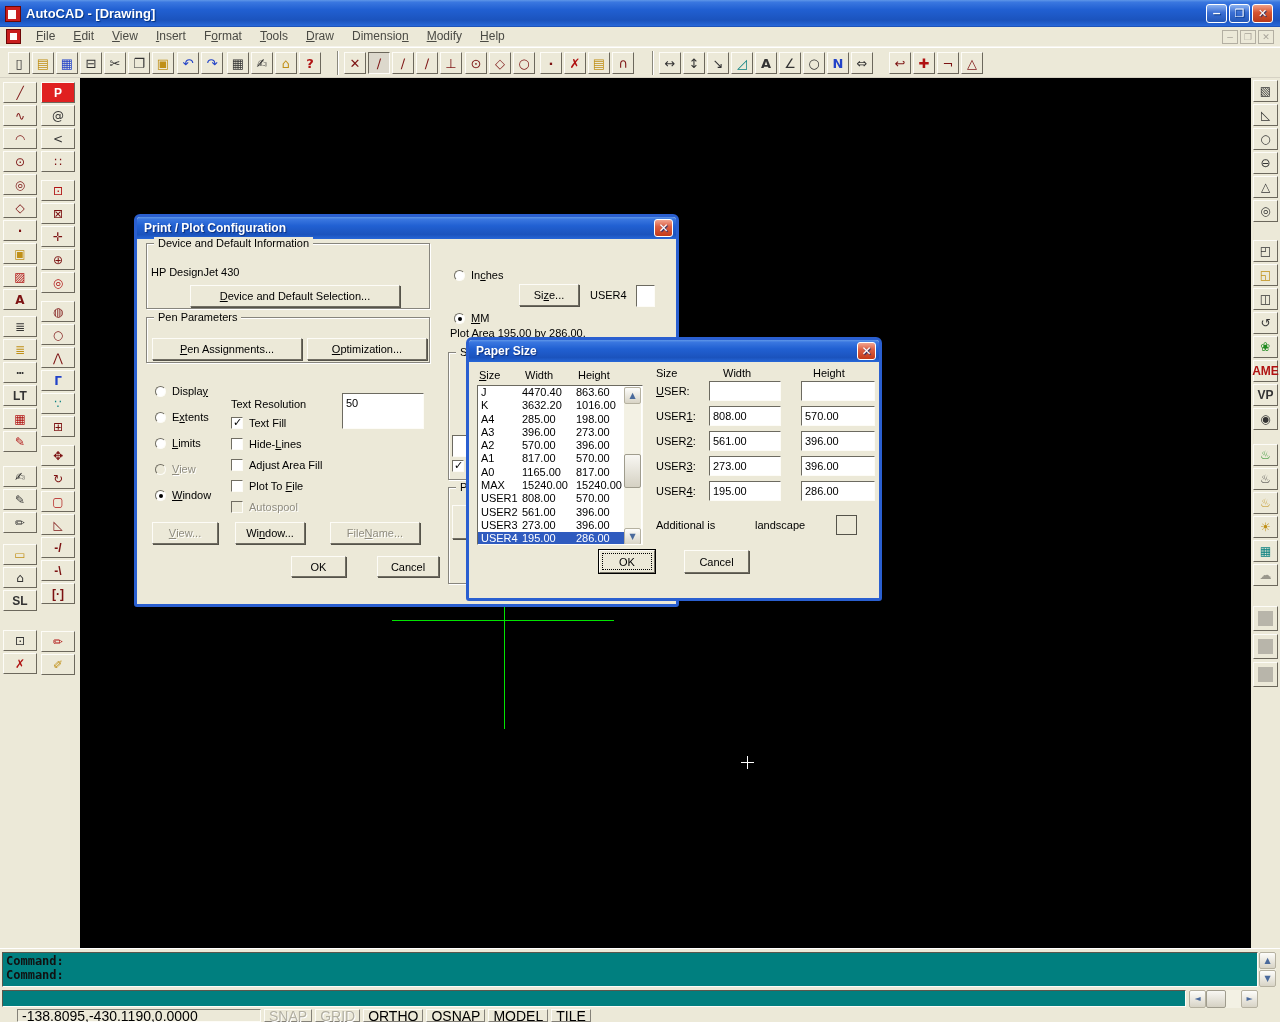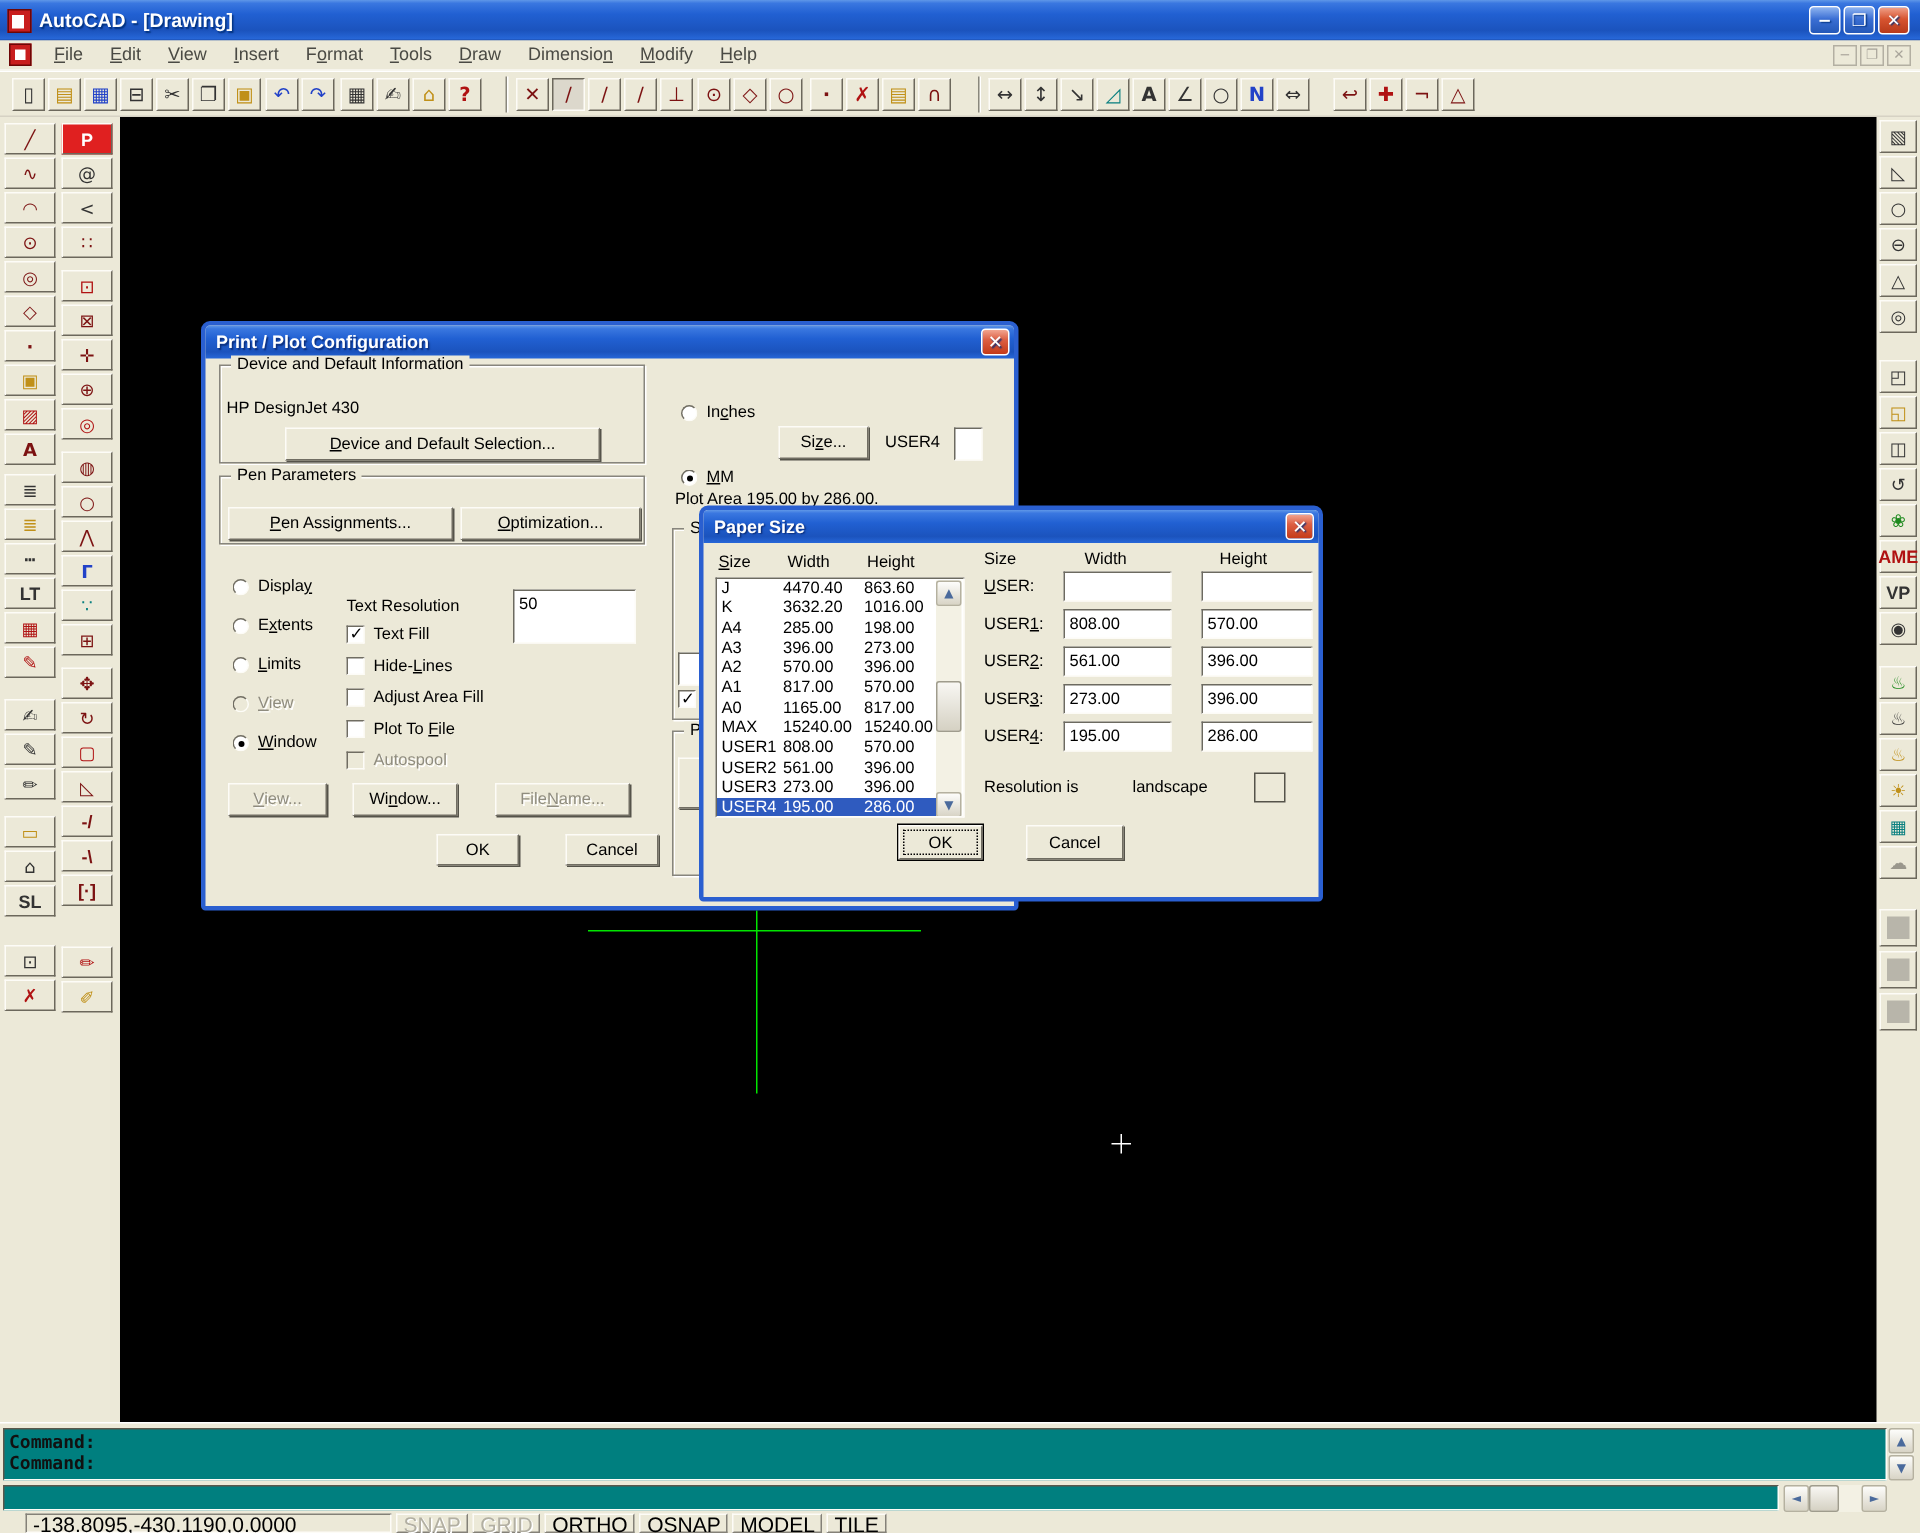--- a/index.html
+++ b/index.html
@@ -749,21 +749,21 @@
       <span class="input uinput uw">273.00</span>
       <span class="input uinput uh">396.00</span>
     </div>
       <div class="urow">
       <span class="ulabel mnt">USER<u>4</u>:</span>
       <span class="input uinput uw">195.00</span>
       <span class="input uinput uh">286.00</span>
     </div>
   </div>
 
-  <span class="lbl" style="left:187px;top:179px">Resolution is</span>
+  <span class="lbl" style="left:187px;top:179px">Additional is</span>
   <span class="lbl" style="left:286px;top:179px">landscape</span>
   <span style="position:absolute;left:367px;top:175px;width:21px;height:20px;border:1px solid #55534a"></span>
 
   <button class="btn3d default" style="left:130px;top:210px;width:56px;height:23px">OK</button>
   <button class="btn3d" style="left:215px;top:210px;width:65px;height:23px">Cancel</button>
 </div>
 
 <div id="cmdwin">
   <div id="cmdhist" class="cmdbox">
     <div>Command:</div>

